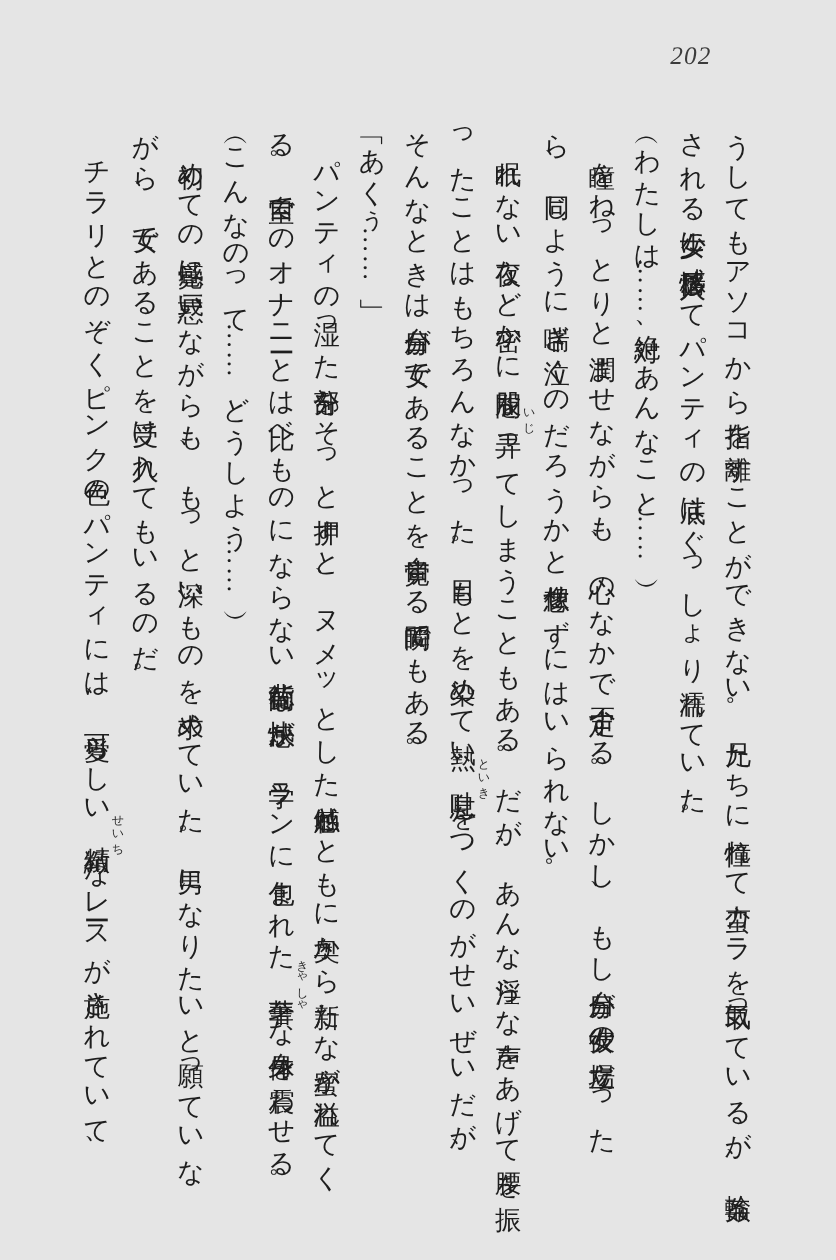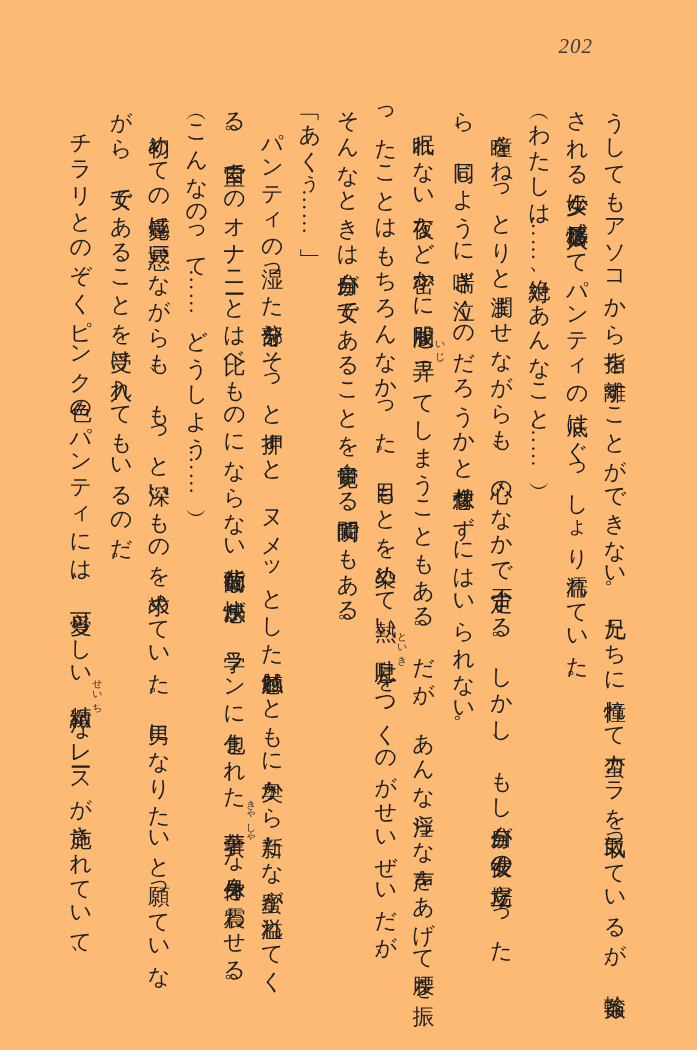--- a/index.html
+++ b/index.html
@@ -10,21 +10,21 @@
     width: 697px;
     height: 1050px;
     background: #fbfaf7;
     overflow: hidden;
     font-family: "Liberation Serif", "DejaVu Serif", serif;
   }
   .page {
     position: relative;
     width: 697px;
     height: 1050px;
-    background: #fdba74;
+    background: #e5e5e5;
   }
   .folio {
     position: absolute;
     top: 34px;
     right: 104px;
     font-size: 21px;
     font-style: italic;
     color: #3c3c3c;
     letter-spacing: 1px;
   }

